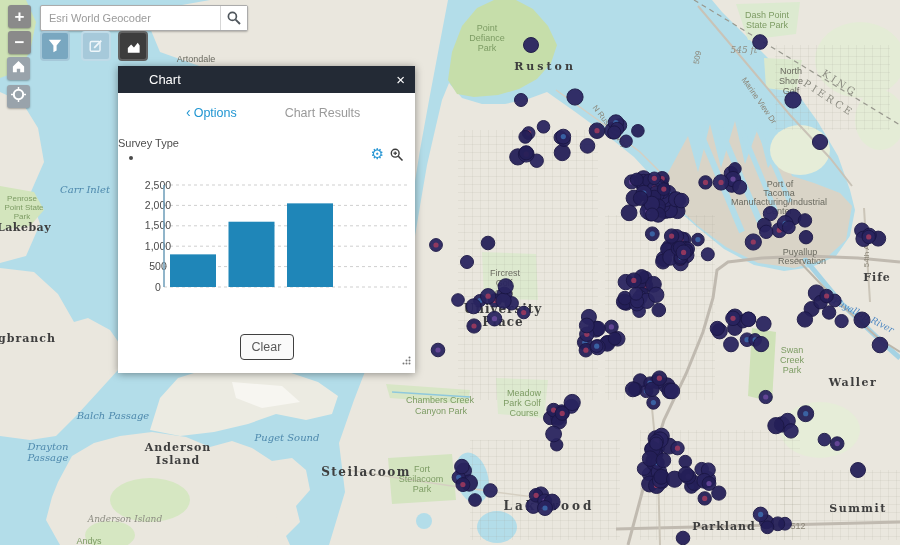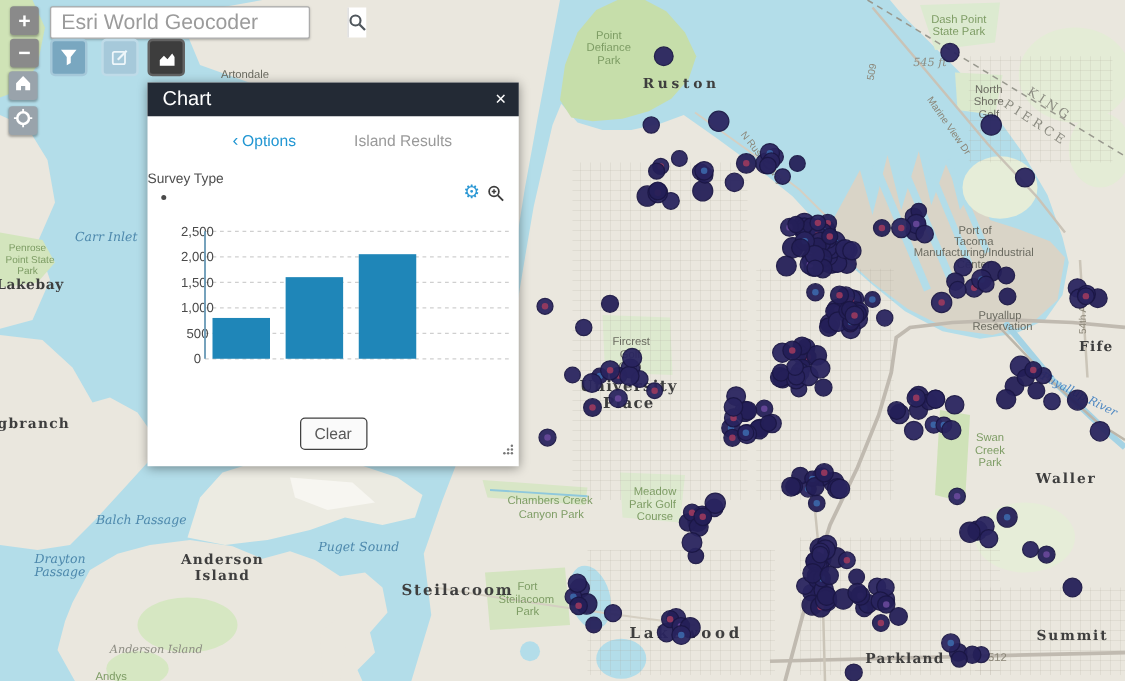--- a/index.html
+++ b/index.html
@@ -26,39 +26,39 @@
   .gray2{background:#99a3ab;}
   #zoom-in{left:8px;top:5px;}
   #zoom-out{left:8px;top:31px;}
   #home-btn{left:7px;top:57px;}
   #locate-btn{left:7px;top:85px;}
 
   
   #search-box{position:absolute;left:40px;top:5px;width:206px;height:24px;background:#fff;
     border:1px solid #ababab;border-radius:2px;display:flex;align-items:stretch;
     box-shadow:0 1px 2px rgba(0,0,0,.25);}
-  #search-input{flex:1;border:none;outline:none;padding:0 8px;font-size:17px;color:#444;
+  #search-input{flex:1;border:none;outline:none;padding:0 8px;font-size:11px;color:#444;
     font-family:"Liberation Sans",sans-serif;background:transparent;}
   #search-input::placeholder{color:#9b9b9b;}
   #search-btn{width:27px;border:none;border-left:1px solid #d6d6d6;background:#fff;
     display:flex;align-items:center;justify-content:center;cursor:pointer;padding:0;}
 
   
   .widget-btn{position:absolute;top:31px;width:30px;height:30px;border-radius:4px;
     display:flex;align-items:center;justify-content:center;cursor:pointer;padding:0;}
   #filter-btn{left:40px;background:#79a7c0;border:2px solid #a5c8d9;}
   #edit-btn{left:81px;background:#a6c9da;border:2px solid #bfdbe8;}
   #chart-btn{left:118px;background:#3d3d3d;border:2px solid #626262;}
 
   
   #chart-panel{position:absolute;left:118px;top:66px;width:297px;height:307px;background:#fff;
     box-shadow:0 1px 8px rgba(0,0,0,.4);}
   #panel-header{height:27px;background:#232a35;color:#fff;display:flex;align-items:center;
     padding:0 10px 0 12px;cursor:move;}
-  #panel-title{font-size:16px;flex:1;}
+  #panel-title{font-size:13px;flex:1;margin-left:19px;}
   #panel-close{color:#fff;font-size:15px;cursor:pointer;line-height:1;}
   #options-row{position:absolute;left:16px;top:38px;width:100%;height:20px;margin-left:40px;}
   #options-link{position:absolute;left:12px;top:0;color:#2196d2;font-size:12.5px;cursor:pointer;}
   #options-link .chev{font-size:14px;margin-right:3px;}
   #results-label{position:absolute;left:0;top:2px;width:100%;text-align:center;
     color:#9a9a9a;font-size:12.5px;}
   #survey-title{position:absolute;left:0;top:71px;width:100%;
     color:#4e4e4e;font-size:11px;}
   #legend-dot{position:absolute;left:11px;top:90px;width:4px;height:4px;border-radius:50%;
     background:#4a4a4a;}
@@ -654,21 +654,21 @@
   </button>
 
   <div id="chart-panel">
     <div id="panel-header">
       <span id="panel-title">Chart</span>
       <span id="panel-close">×</span>
     </div>
 
     <div id="options-row">
       <span id="options-link"><span class="chev">‹</span><span>Options</span></span>
-      <div id="results-label">Island Results</div>
+      <div id="results-label">Chart Results</div>
     </div>
 
     <div id="survey-title">Survey Type</div>
     <div id="legend-dot"></div>
 
     <span id="gear-icon">⚙</span>
     <span id="zoomin-chart">
       <svg width="14" height="14" viewBox="0 0 14 14">
         <circle cx="5.2" cy="5.2" r="3.9" fill="none" stroke="#3c3c3c" stroke-width="1.4"></circle>
         <line x1="5.2" y1="3.4" x2="5.2" y2="7" stroke="#3c3c3c" stroke-width="1.2"></line>

